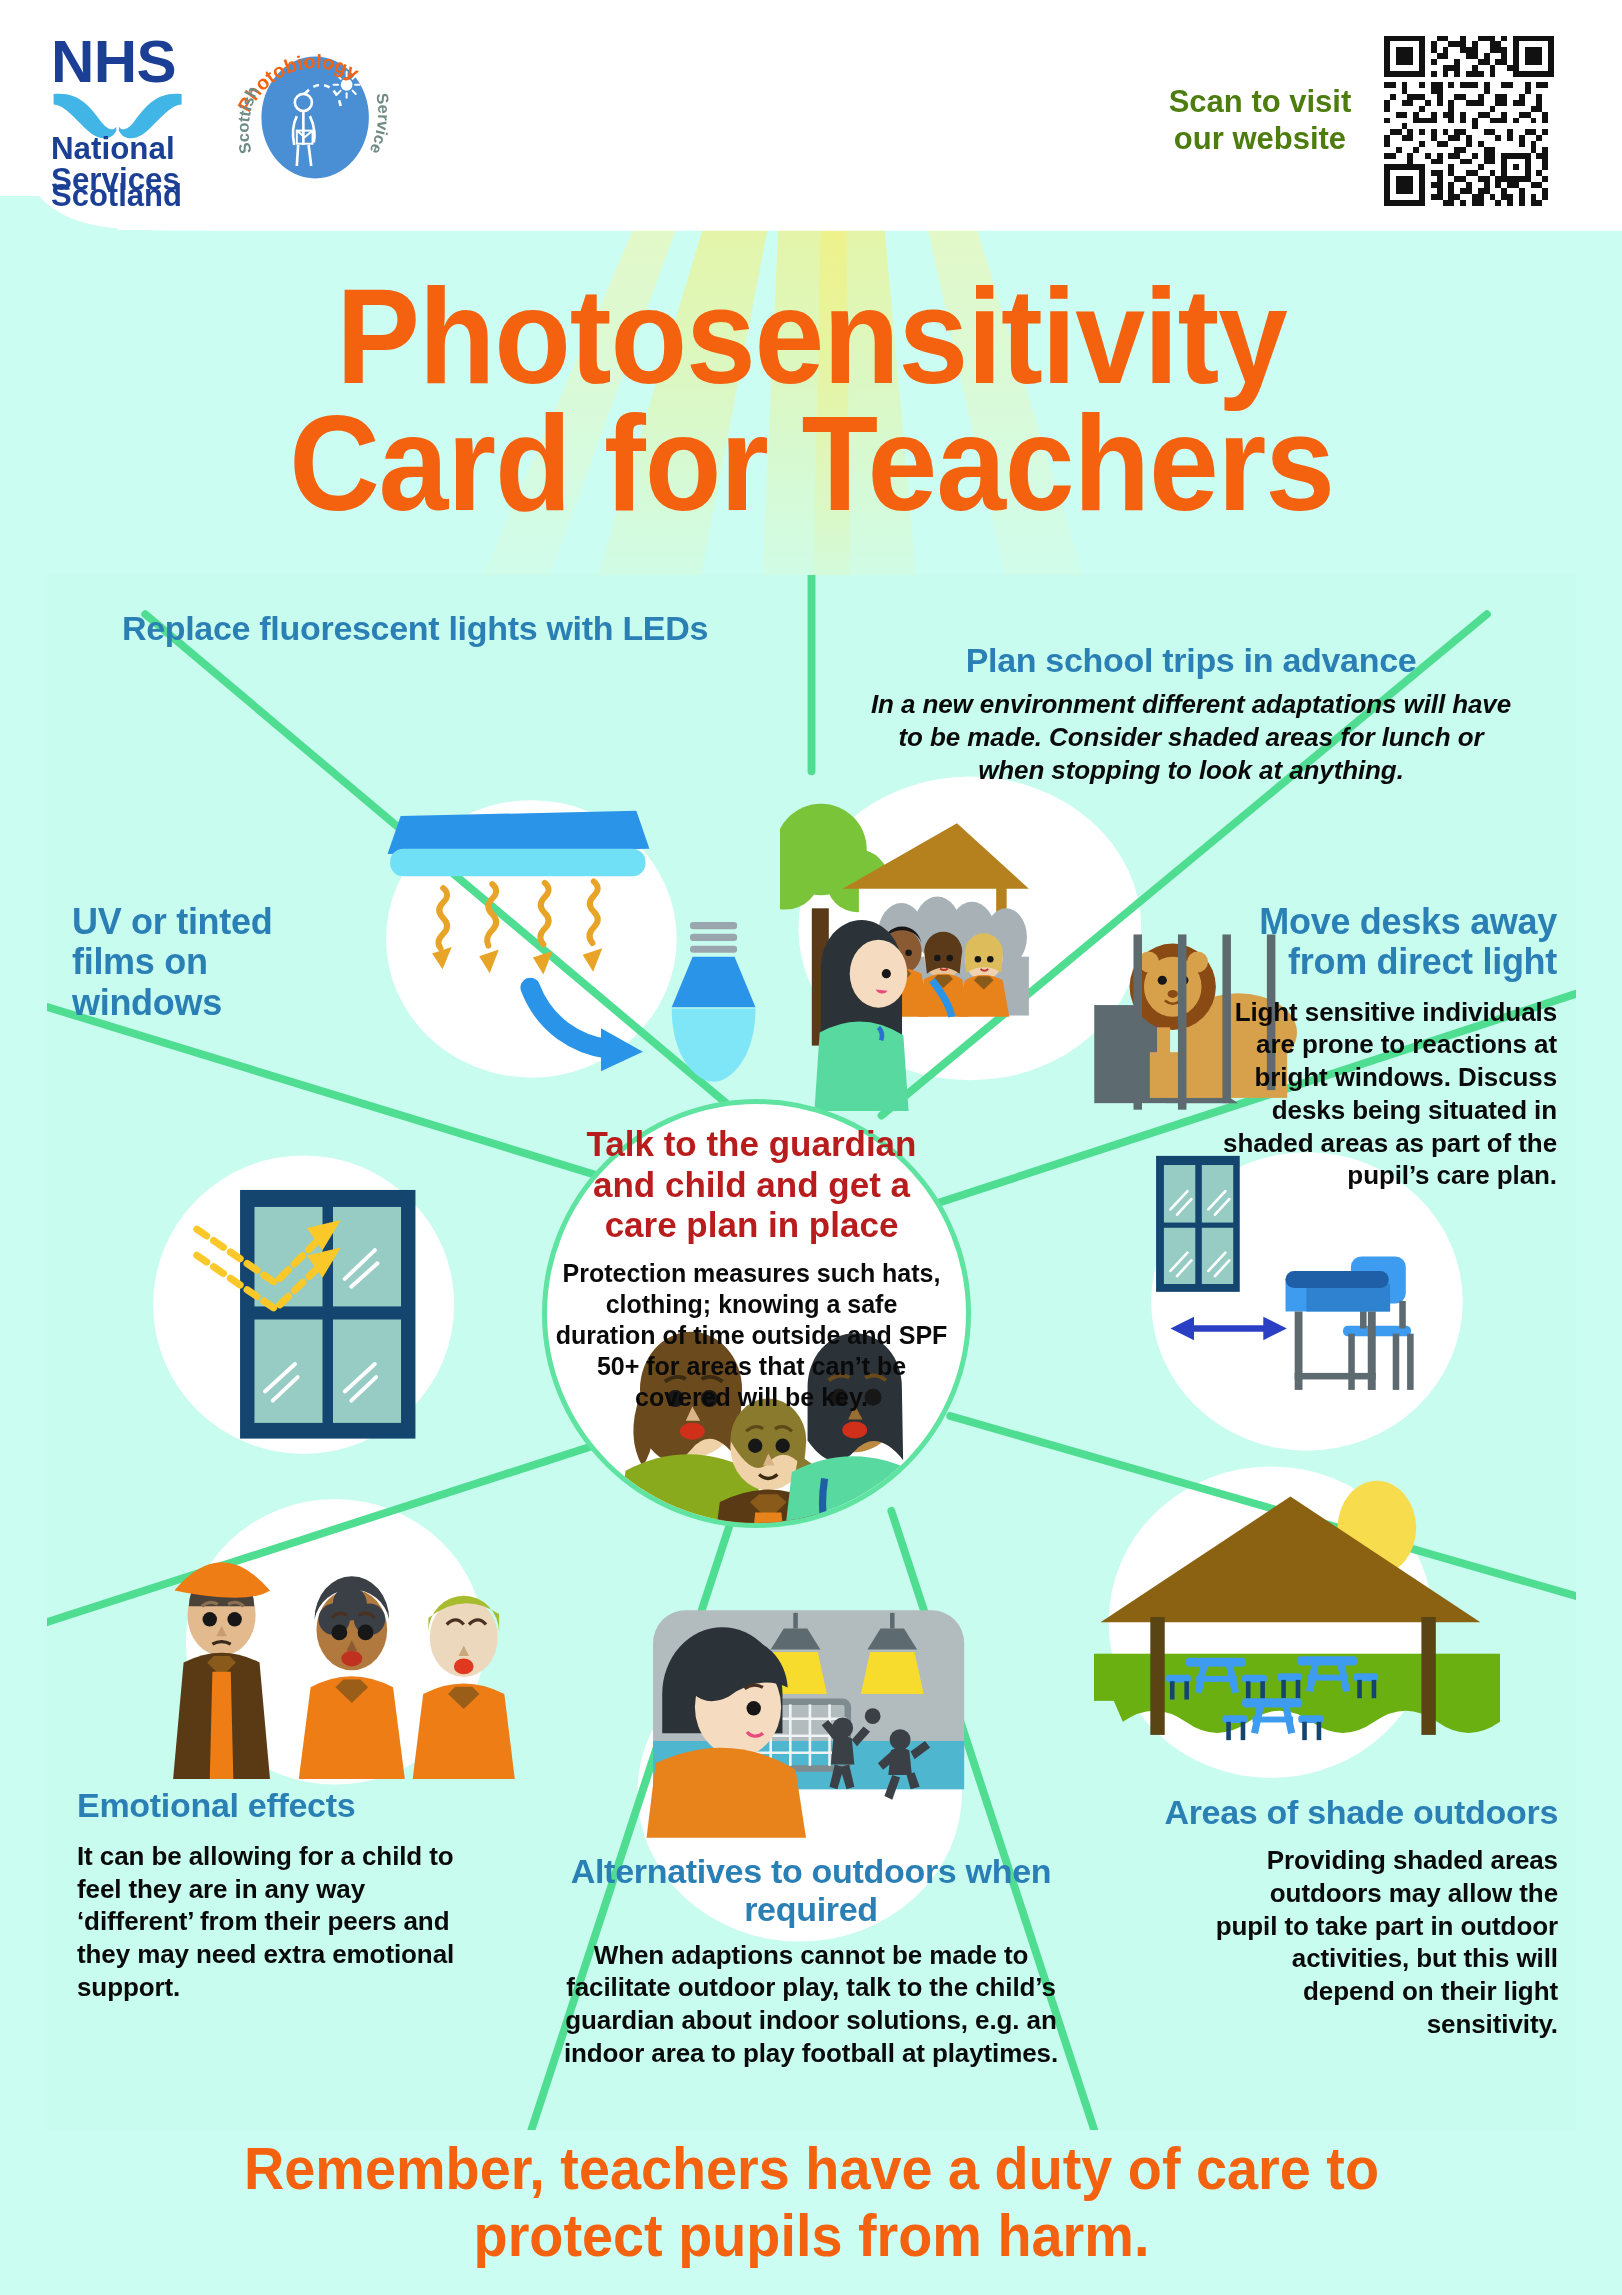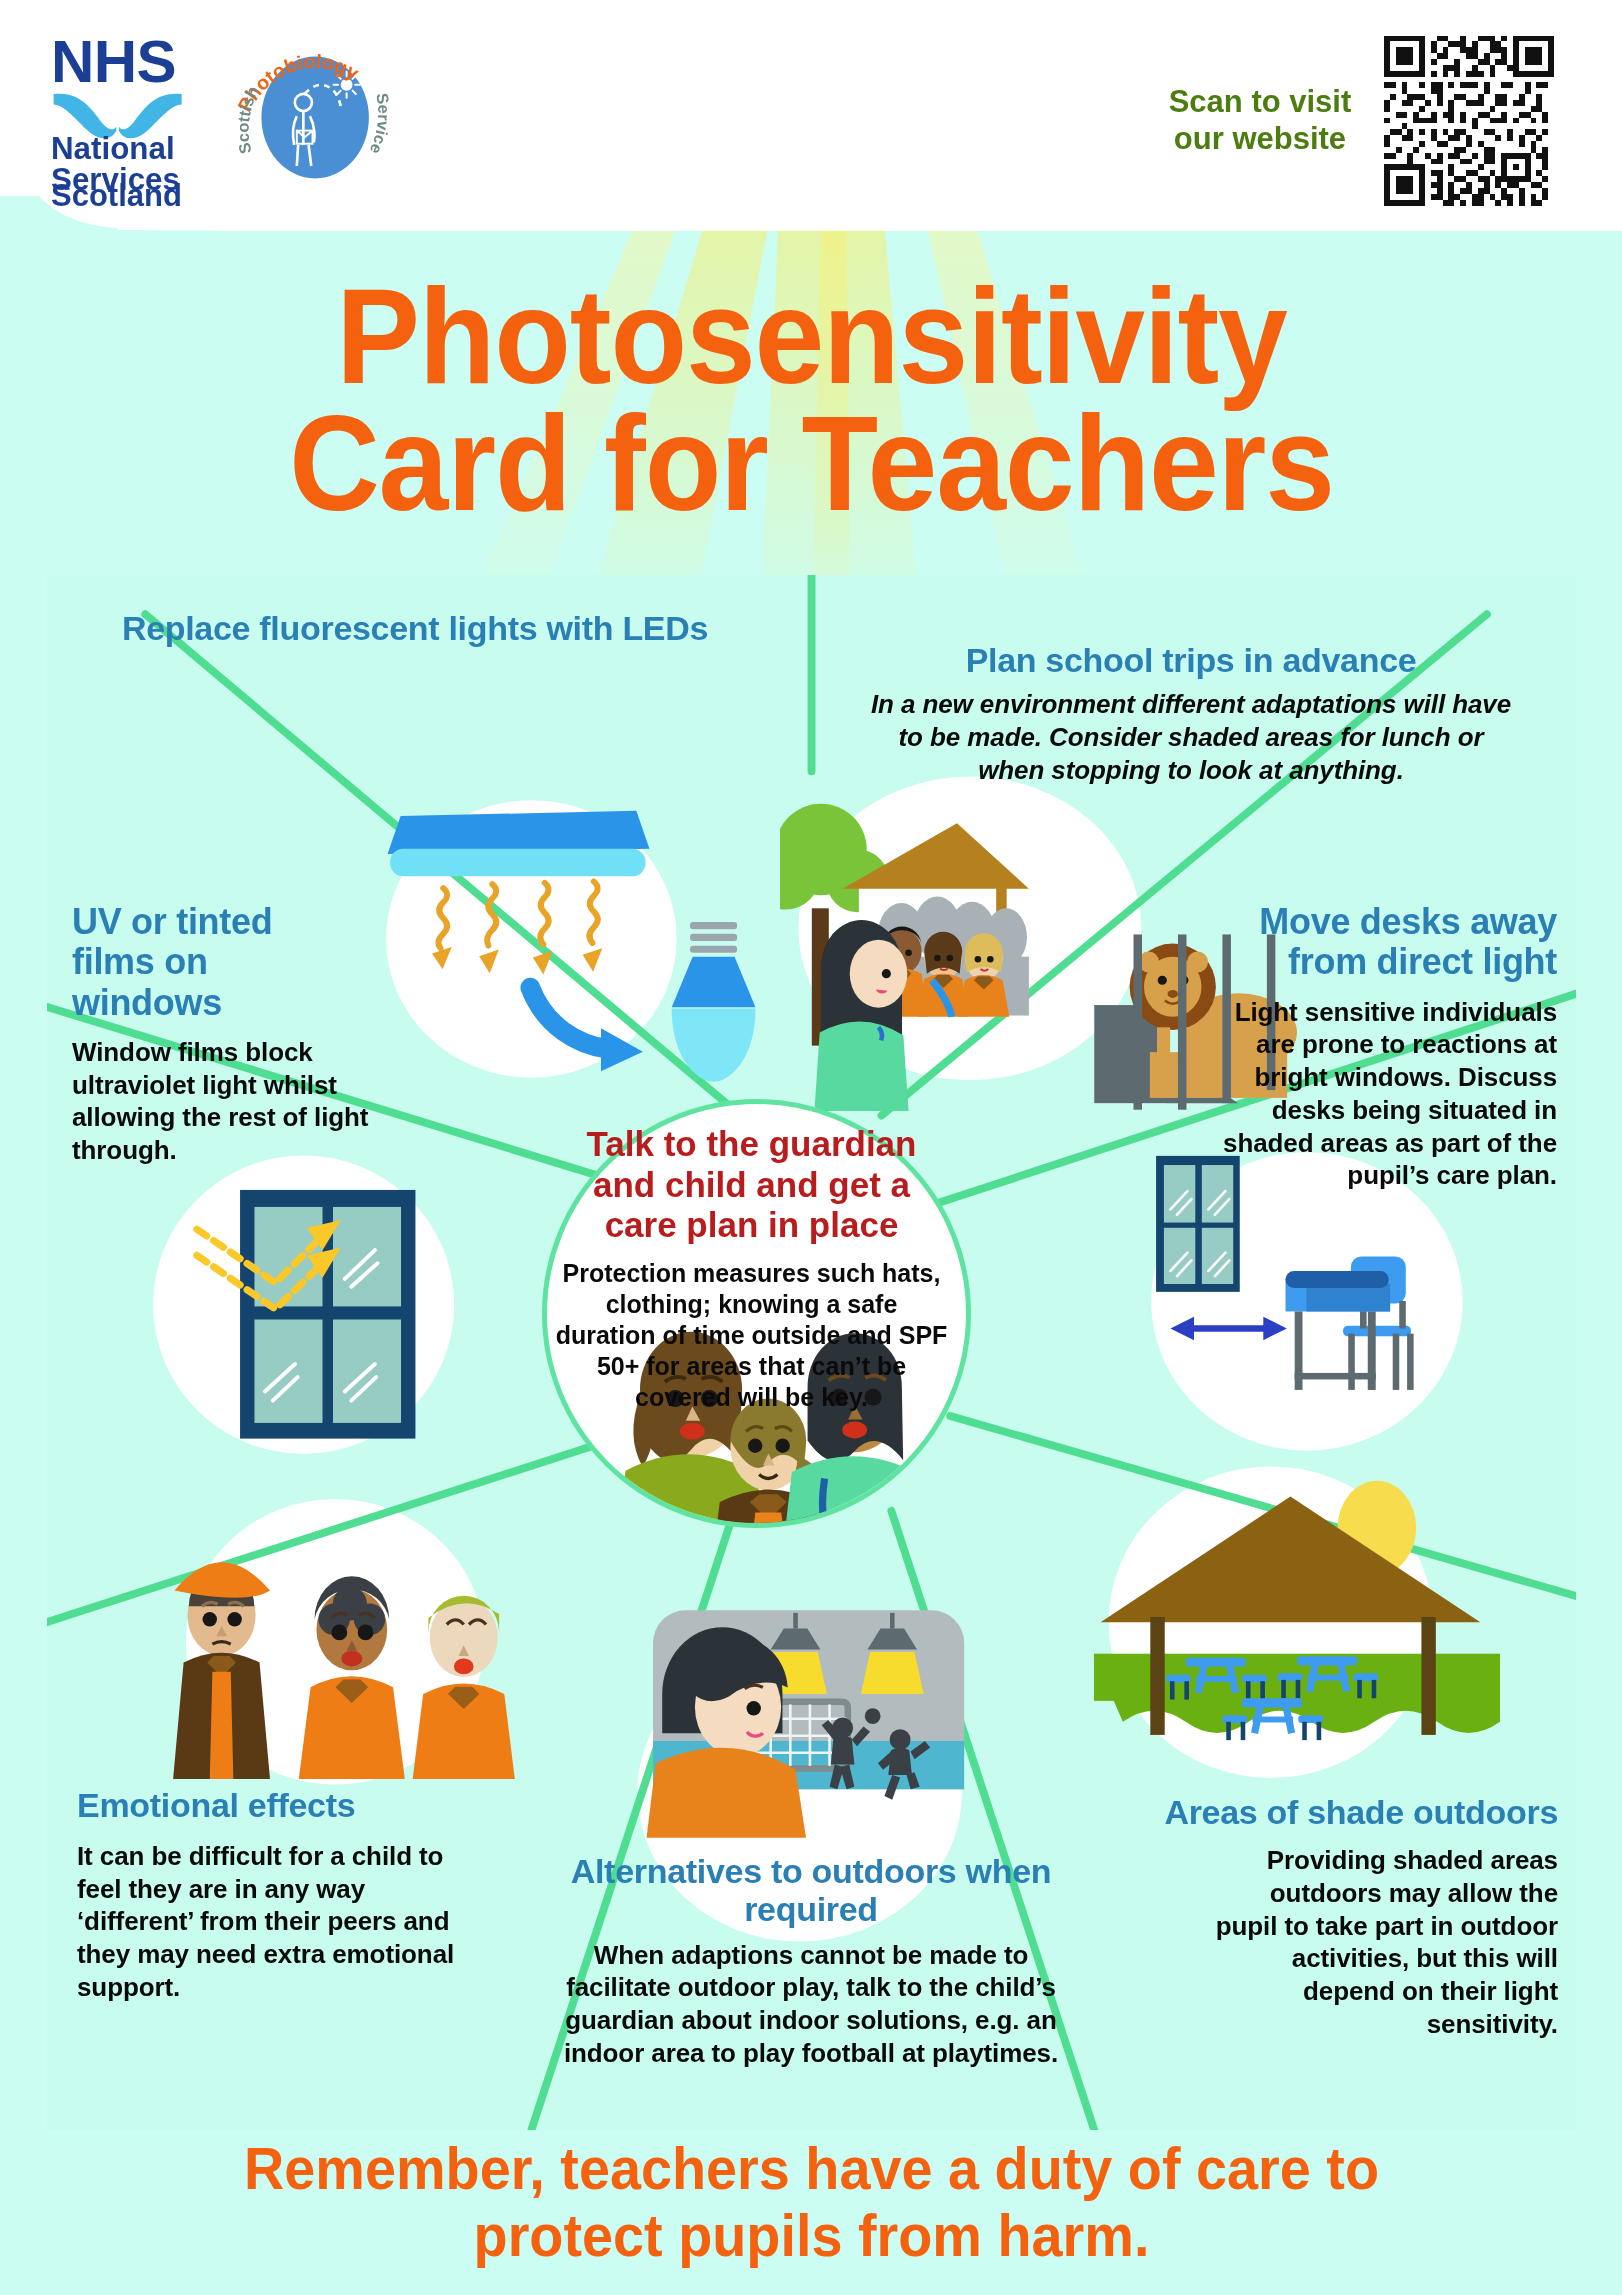--- a/index.html
+++ b/index.html
@@ -740,31 +740,30 @@
     <h3>Replace fluorescent lights with LEDs</h3>
   </div>
 
   <div class="sec ta-c" style="left:844px;top:641px;width:694px;">
     <h3>Plan school trips in advance</h3>
     <p style="width:654px;margin:8px auto;font-style:italic;">In a new environment different adaptations will have to be made. Consider shaded areas for lunch or when stopping to look at anything.</p>
   </div>
 
   <div class="sec ta-l" style="left:72px;top:902px;width:340px;">
     <h3 style="font-size:36px;width:216px;">UV or tinted films on windows</h3>
-    <p style="width:340px;margin-top:13px;">Window films block ultraviolet light whilst allowing the rest of light through.</p>
   </div>
 
   <div class="sec ta-r" style="left:1204px;top:902px;width:353px;">
     <h3 style="font-size:36px;">Move desks away from direct light</h3>
     <p style="width:353px;margin-top:13px;">Light sensitive individuals are prone to reactions at bright windows. Discuss desks being situated in shaded areas as part of the pupil’s care plan.</p>
   </div>
 
   <div class="sec ta-l" style="left:77px;top:1786px;width:393px;">
     <h3>Emotional effects</h3>
-    <p style="width:393px;margin-top:15.7px;">It can be difficult for a child to feel they are in any way ‘different’ from their peers and they may need extra emotional support.</p>
+    <p style="width:393px;margin-top:15.7px;">It can be allowing for a child to feel they are in any way ‘different’ from their peers and they may need extra emotional support.</p>
   </div>
 
   <div class="sec ta-c" style="left:523px;top:1852px;width:576px;">
     <h3 style="width:484px;margin:0 auto 10.5px auto;">Alternatives to outdoors when required</h3>
     <p style="width:543px;margin:0 auto;">When adaptions cannot be made to facilitate outdoor play, talk to the child’s guardian about indoor solutions, e.g. an indoor area to play football at playtimes.</p>
   </div>
 
   <div class="sec ta-r" style="left:1126px;top:1793px;width:432px;">
     <h3>Areas of shade outdoors</h3>
     <p style="width:353px;margin-left:auto;margin-top:13px;">Providing shaded areas outdoors may allow the pupil to take part in outdoor activities, but this will depend on their light sensitivity.</p>

